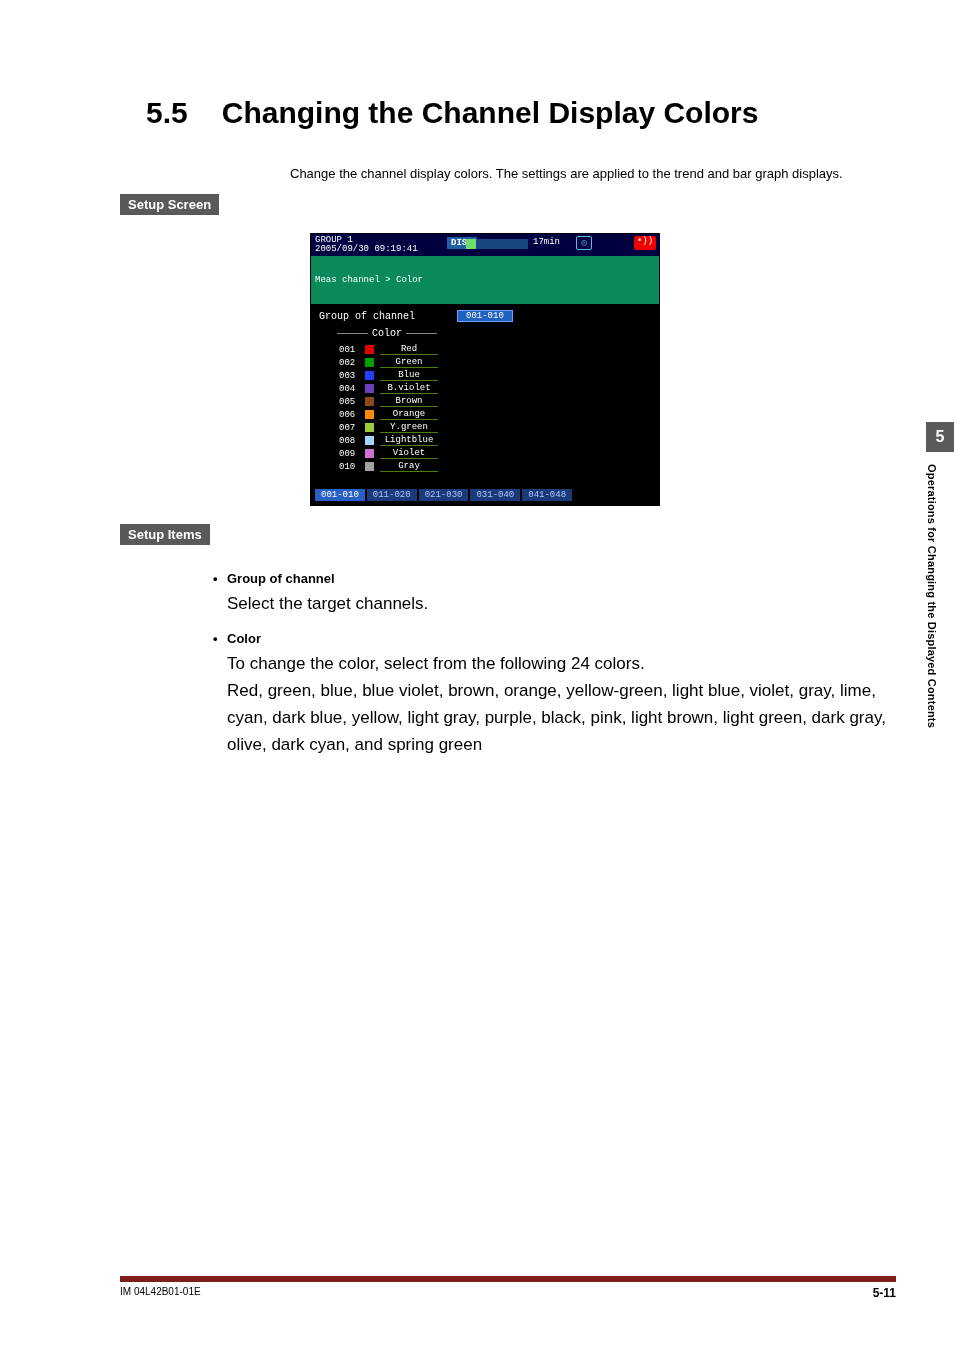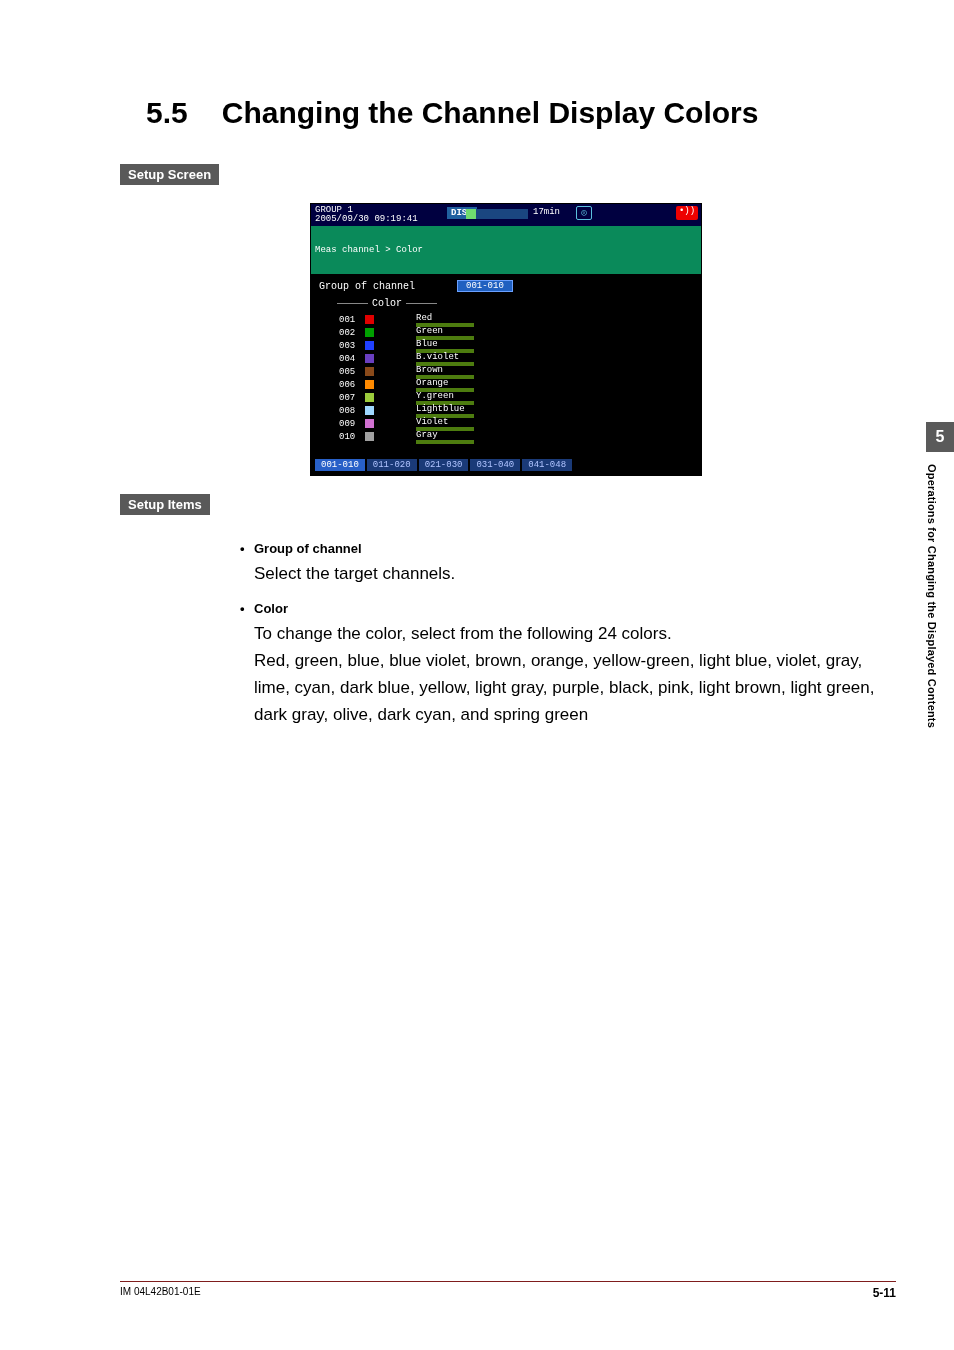--- a/index.html
+++ b/index.html
@@ -53,21 +53,21 @@
     margin-bottom: 10px;
   }
   .indent {
     margin-left: 190px;
     font-size: 13px;
     line-height: 1.55;
   }
   .screenshot {
     margin-left: 190px;
     margin-top: 8px;
-    width: 392px;
+    width: 350px;
     border: 1px solid #000;
     font-family: "Courier New", monospace;
     font-size: 10px;
     background: #000;
   }
   .ss-header {
     display: flex;
     align-items: center;
     background: #000040;
     color: #fff;
@@ -106,27 +106,27 @@
   .ss-color-hdr {
     width: 100px;
     display: flex; align-items: center; justify-content: center; gap: 4px;
     margin-left: 18px; margin-bottom: 4px;
   }
   .ss-color-hdr .line { flex: 1; height: 1px; background: #888; }
   .ss-list { margin-left: 20px; }
   .ss-crow { display: flex; align-items: center; height: 13px; font-size: 9px; }
   .ss-crow .ch { width: 26px; color: #fff; }
   .ss-crow .sw { width: 9px; height: 9px; margin-right: 6px; border: 0; }
-  .ss-crow .nm { width: 58px; text-align: left; color: #fff; border-bottom: 4px solid #4d7c0f; margin-left: 36px; }
+  .ss-crow .nm { width: 58px; text-align: center; color: #fff; border-bottom: 1px solid #4d7c0f; }
   .ss-tabs { display: flex; gap: 2px; background: #000; padding: 3px 4px 4px 4px; }
   .ss-tab {
     font-size: 9px; padding: 1px 6px; color: #b0c4ff; background: #1a3a78; border-top: 1px solid #000;
   }
   .ss-tab.active { background: #2860c8; color: #fff; }
-  .items-block { margin-left: 120px; margin-top: 14px; }
+  .items-block { margin-left: 93px; margin-top: 14px; }
   .bul { font-size: 13px; line-height: 1.6; }
   .bul .dot { display: inline-block; width: 14px; font-weight: bold; }
   .bul .lbl { font-weight: bold; }
   .desc { margin-left: 14px; font-size: 17px; line-height: 1.6; }
   .side-tab {
     position: absolute;
     right: 0; top: 422px;
     width: 28px;
   }
   .side-chap {
@@ -135,38 +135,39 @@
   }
   .side-text {
     writing-mode: vertical-rl;
     font-size: 11px; font-weight: bold;
     padding: 12px 6px 0 0;
     letter-spacing: 0.2px;
   }
   .footer {
     position: absolute;
     bottom: 50px; left: 120px; right: 58px;
-    border-top: 1px solid #7f1d1d;
+    border-top: 6px solid #7f1d1d;
     padding-top: 4px;
     display: flex; justify-content: space-between;
     font-size: 10px;
   }
   .footer .r { font-weight: bold; font-size: 12px; }
 </style>
 </head>
 <body>
 
 <div class="page">
 
   <div class="title-row">
     <div class="title-bar"></div>
     <div class="title-num">5.5</div>
     <div class="title-text">Changing the Channel Display Colors</div>
   </div>
 
+  <div class="intro">Change the channel display colors. The settings are applied to the trend and bar graph displays.</div>
 
   <div class="section-label">Setup Screen</div>
 
 
   
   <div class="screenshot">
     <div class="ss-header">
       <div class="ss-hleft">
         <div>GROUP 1</div>
         <div>2005/09/30 09:19:41</div>

